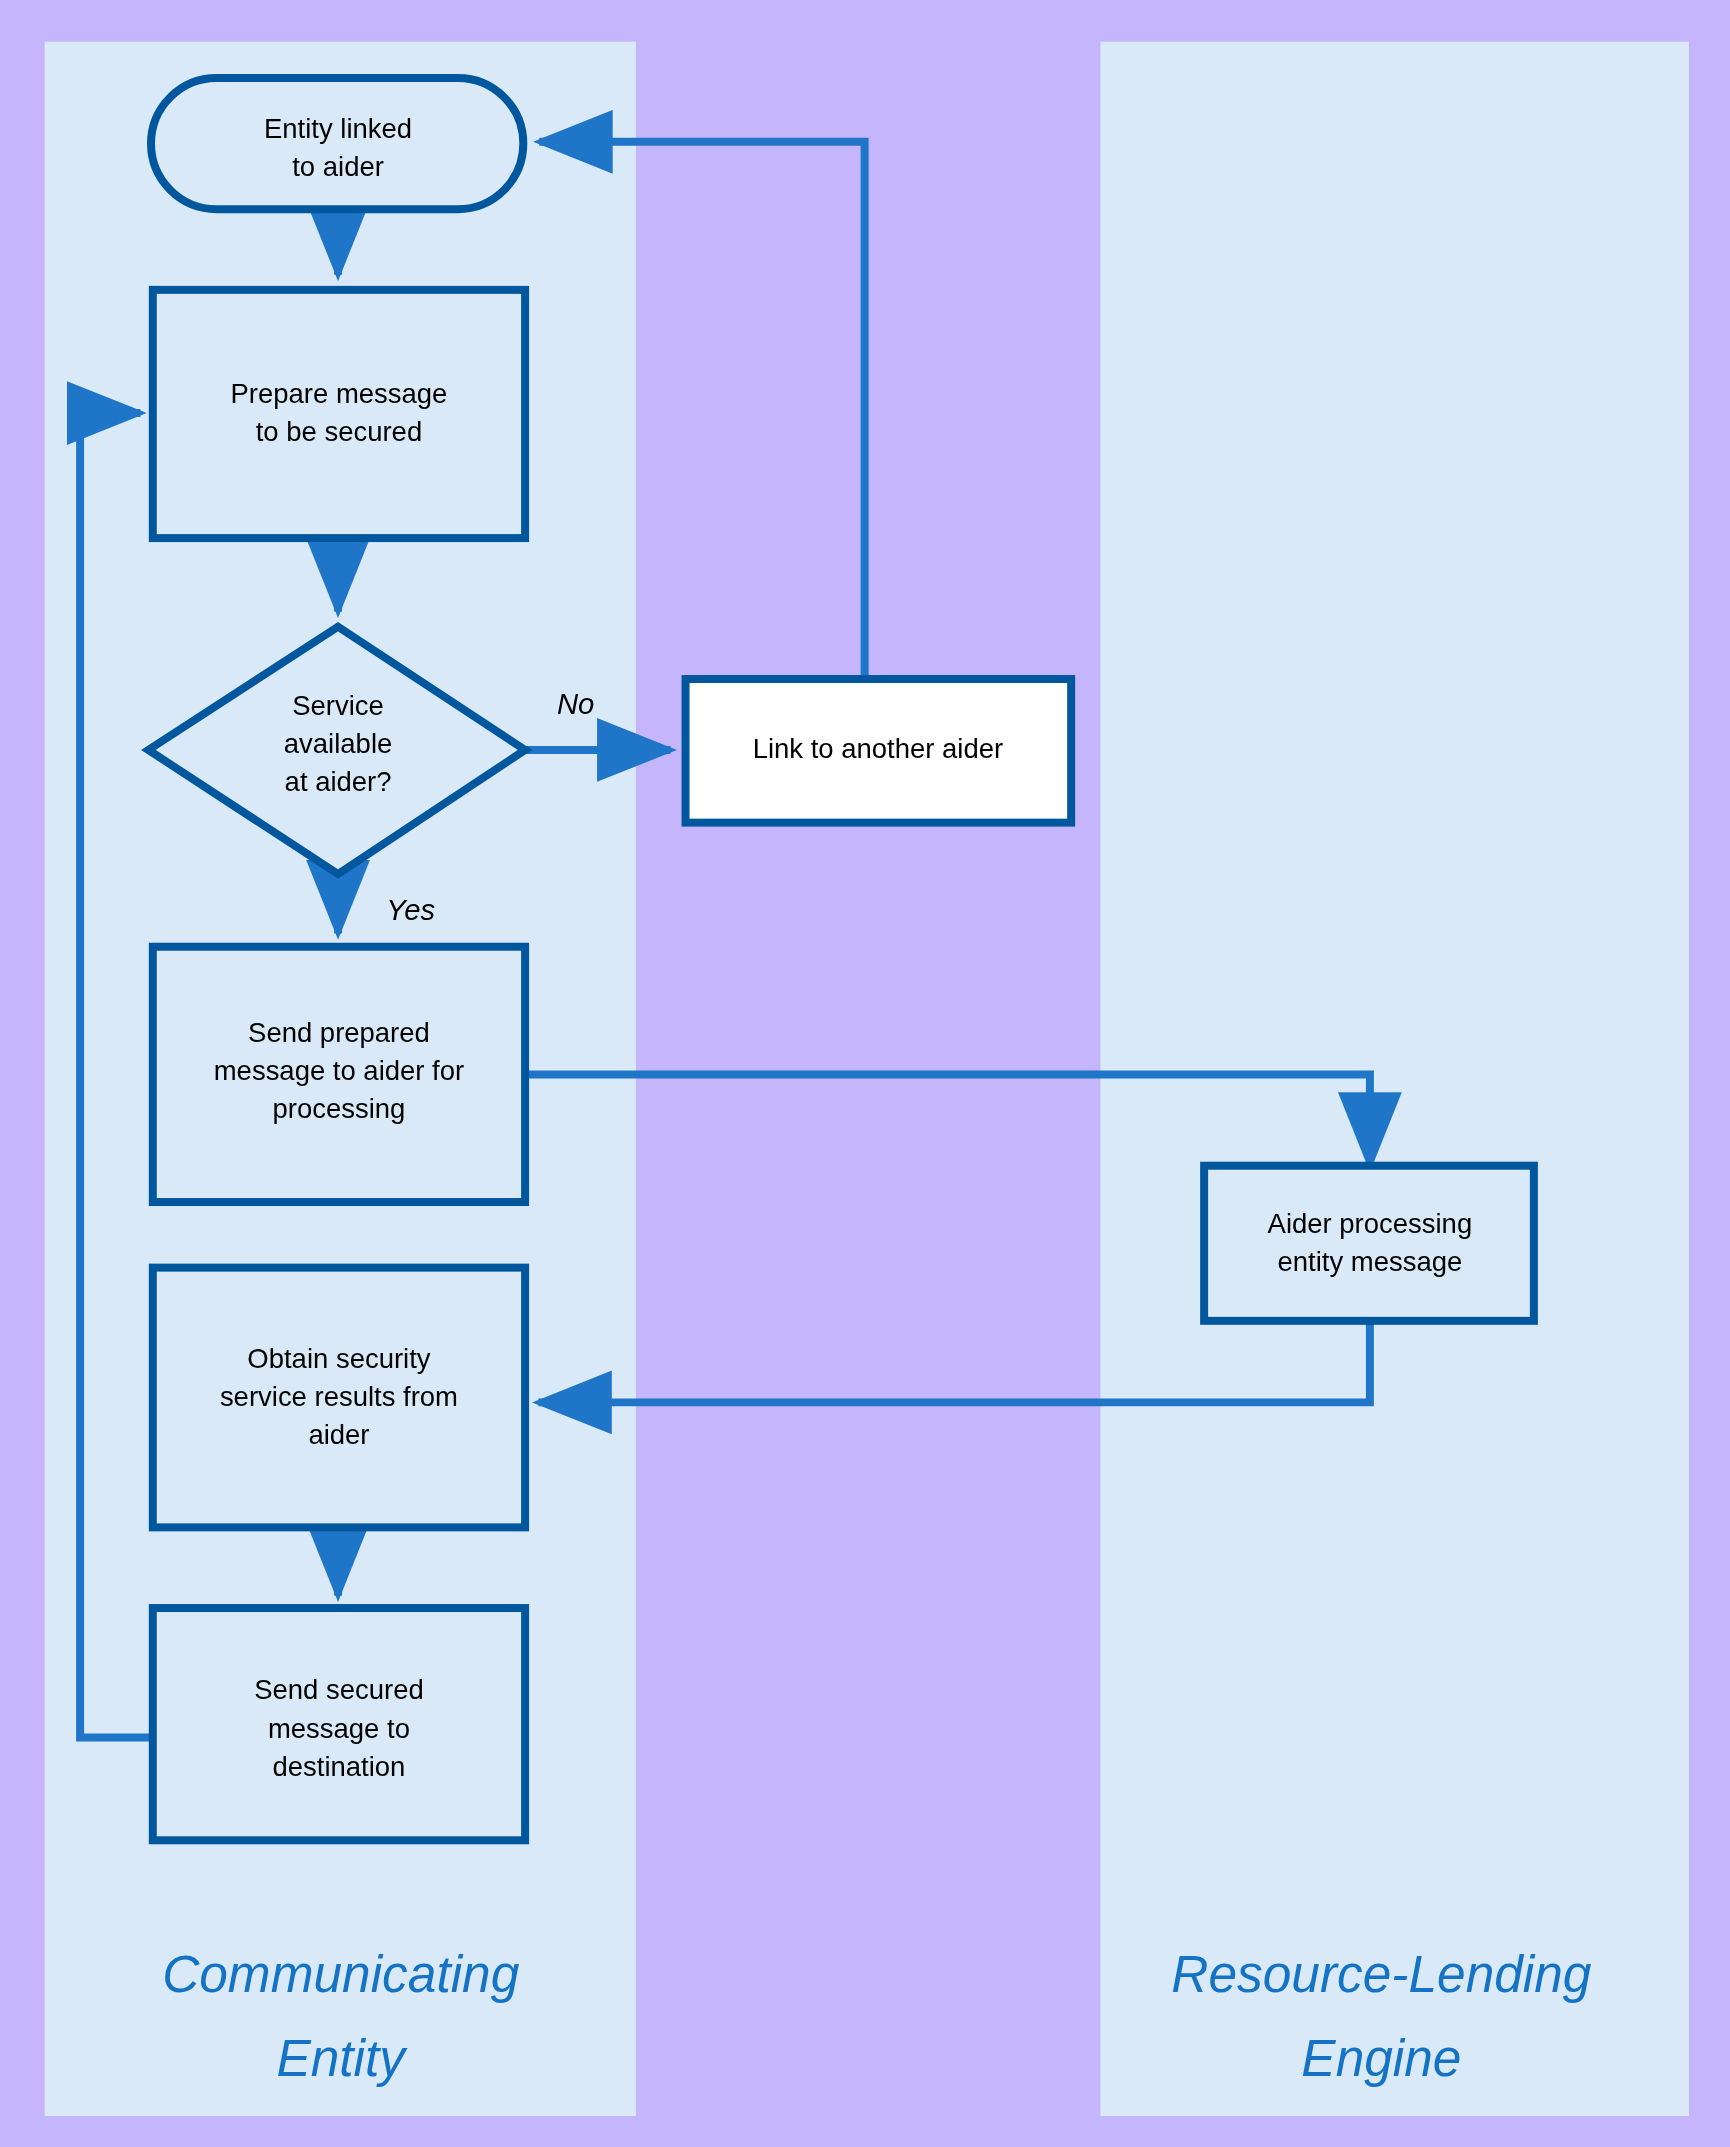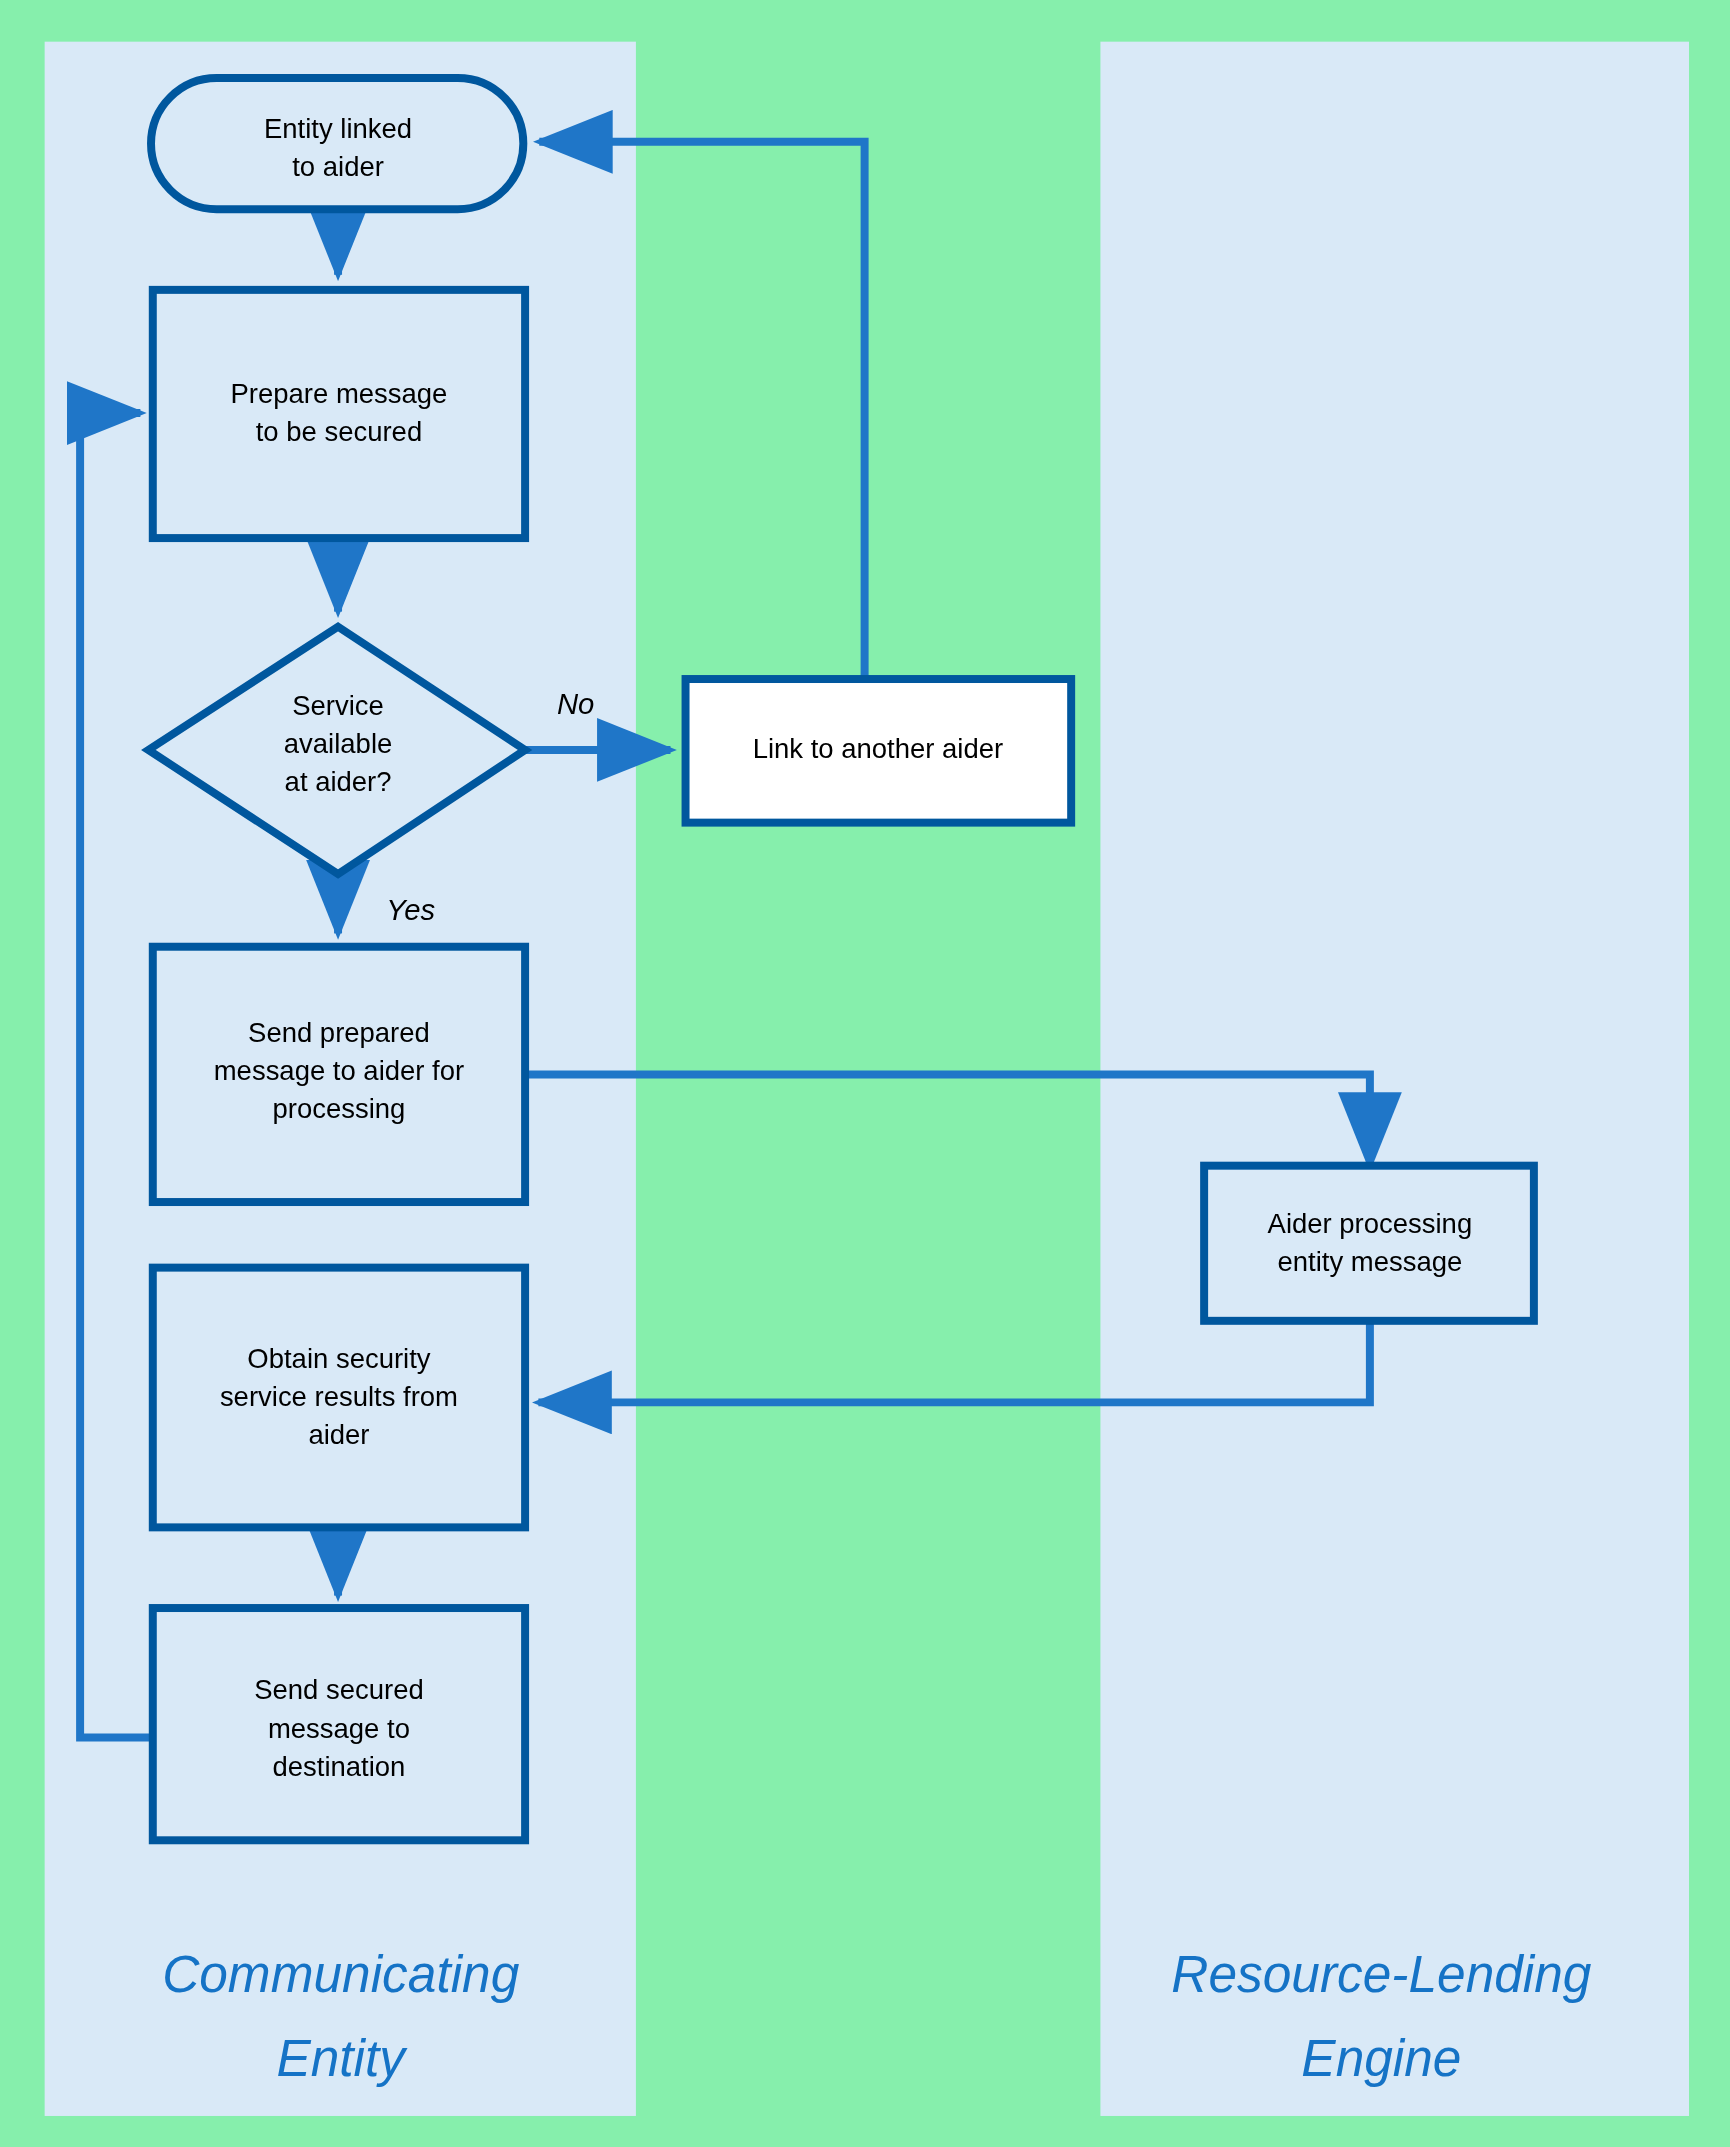--- a/index.html
+++ b/index.html
@@ -8,21 +8,21 @@
     padding: 0;
     background: #ffffff;
   }
   body {
     font-family: "Liberation Sans", sans-serif;
   }
   #canvas {
     position: relative;
     width: 1731px;
     height: 2147px;
-    background: #86efac;
+    background: #c4b5fd;
     overflow: hidden;
   }
   #flow-svg {
     position: absolute;
     left: 0;
     top: 0;
     width: 1731px;
     height: 2147px;
   }
   .node-text {

